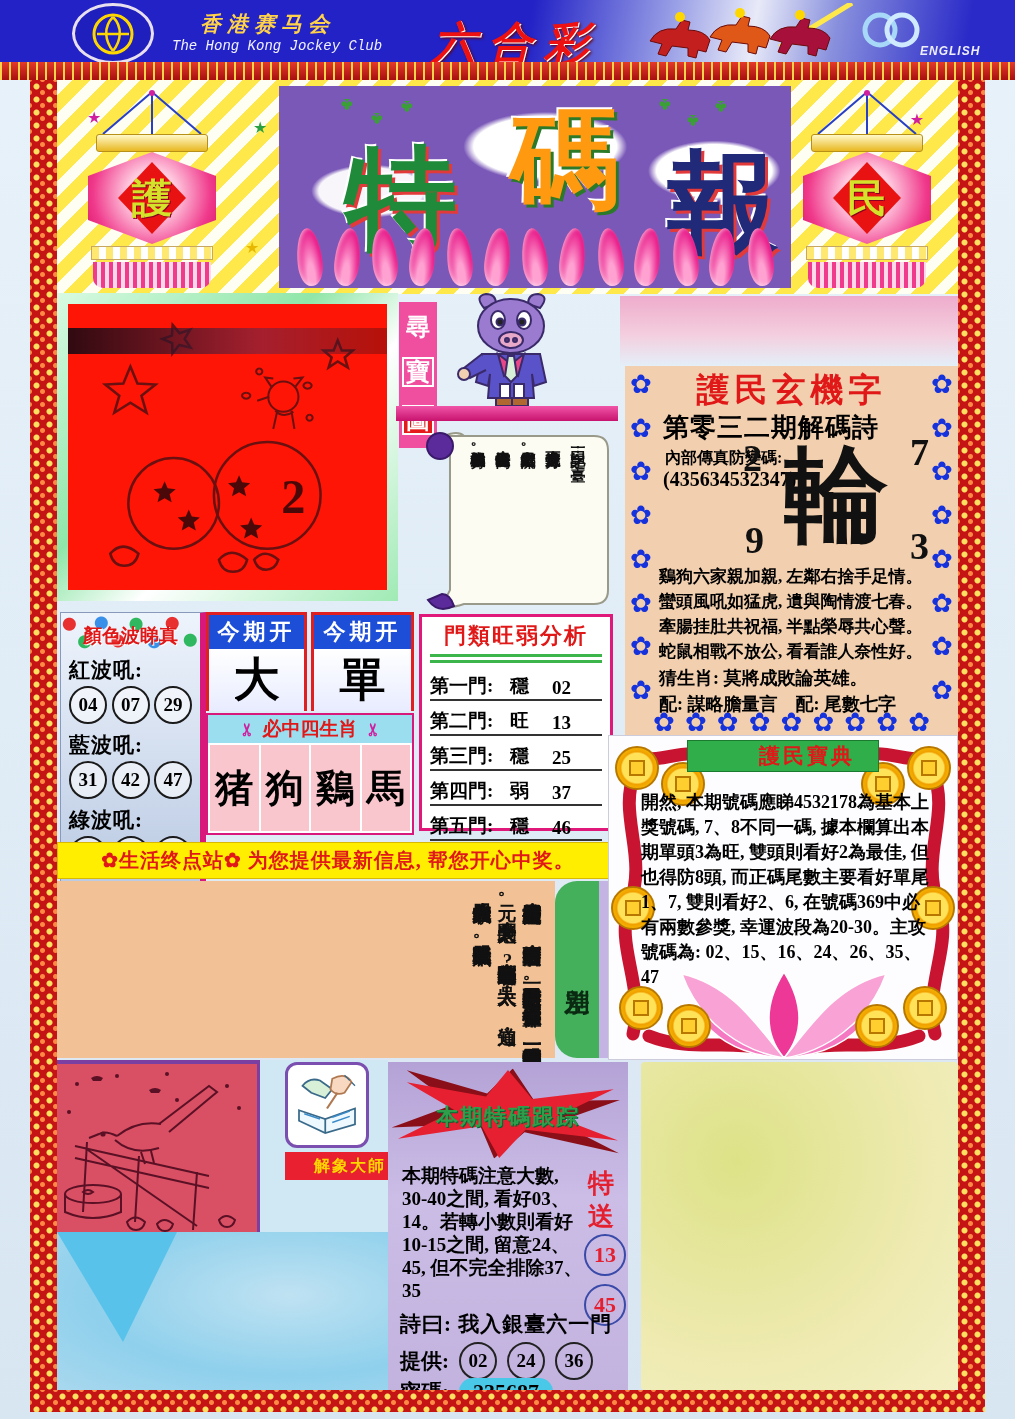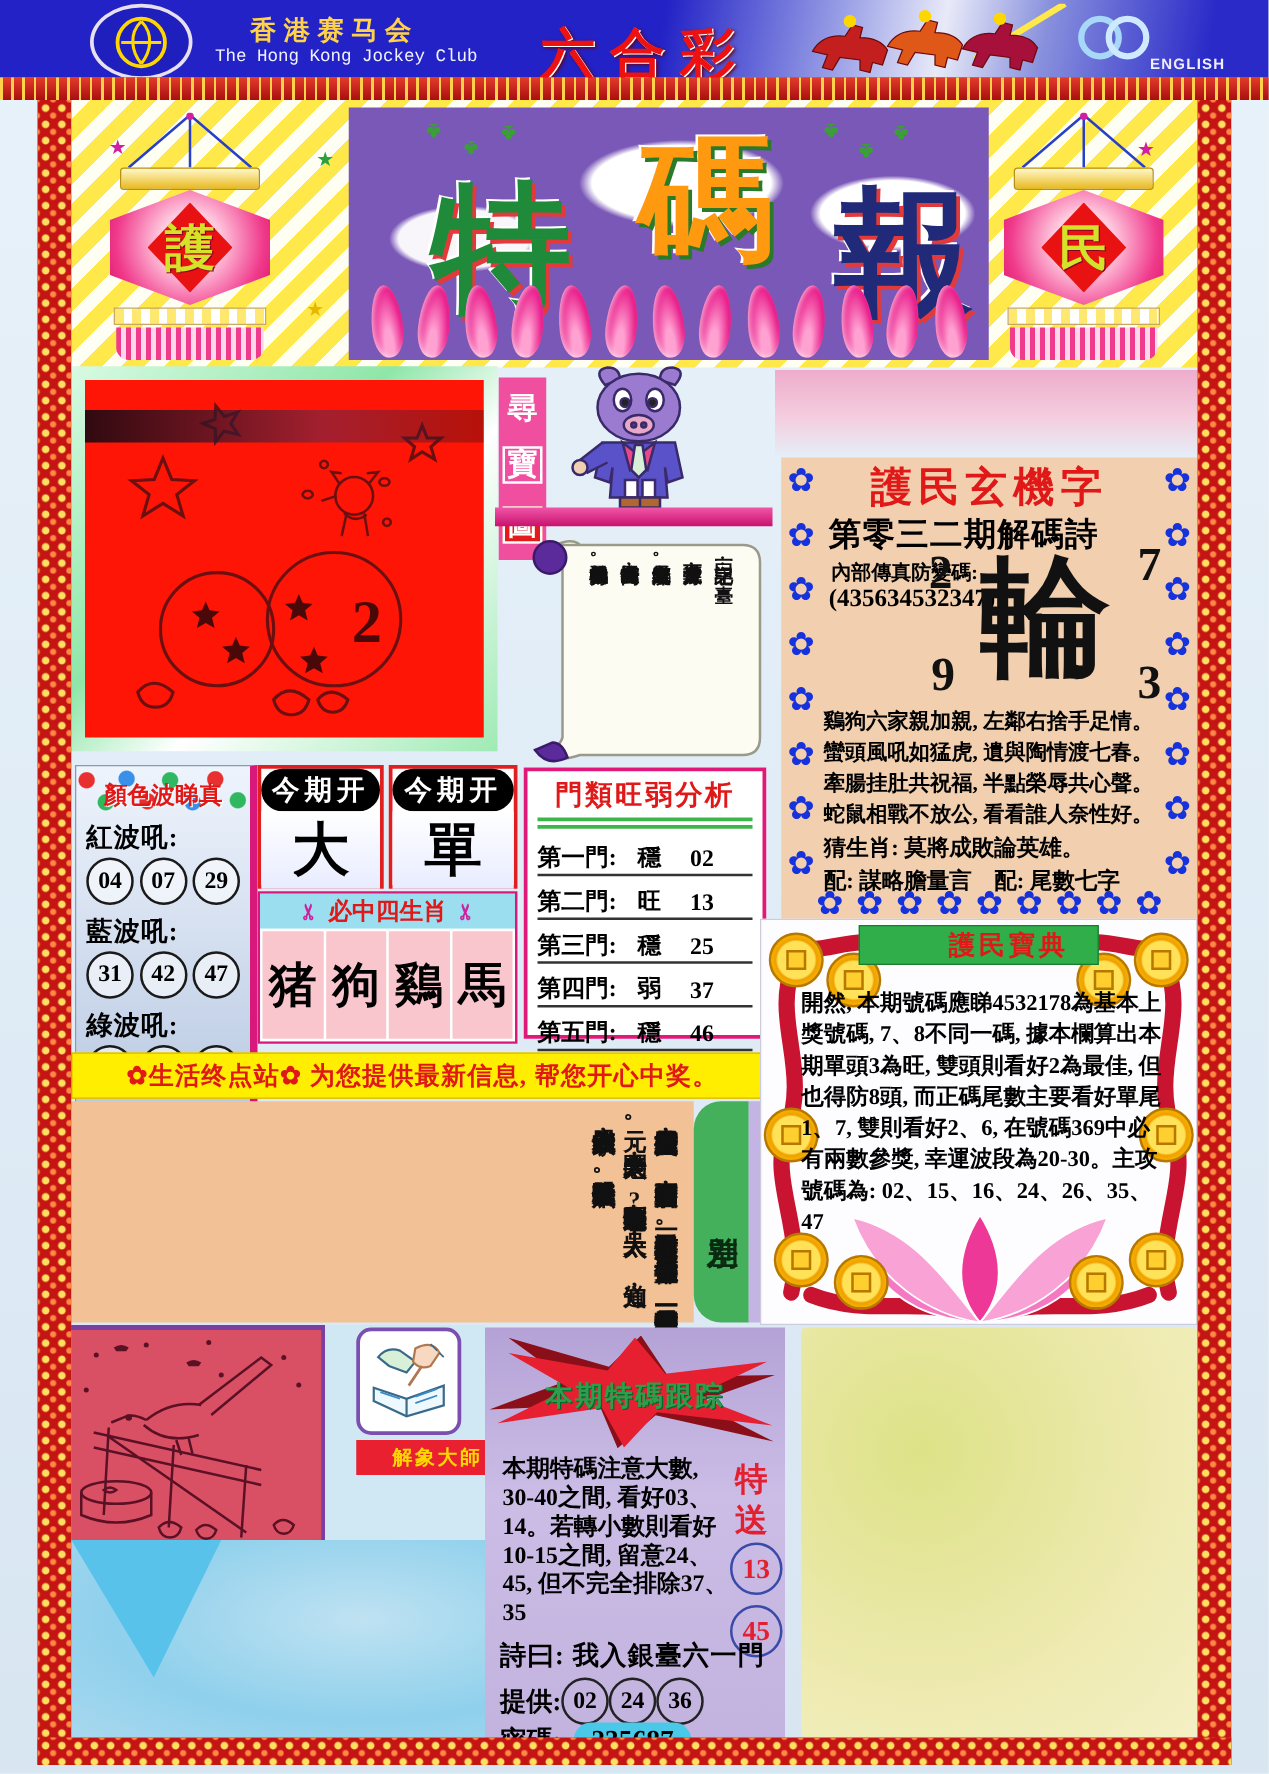--- a/index.html
+++ b/index.html
@@ -2,21 +2,21 @@
 <html><head>
 <meta charset="utf-8">
 <style>
   html,body{margin:0;padding:0;background:#eef4fa;}
   #page{position:relative;width:1015px;height:1419px;overflow:hidden;
         background:linear-gradient(180deg,#e8f2fa,#d8e6f2);
         font-family:"Liberation Serif","DejaVu Serif",serif;}
   .abs{position:absolute;}
   
   .header{left:0;top:0;width:1015px;height:62px;
-      background:linear-gradient(100deg,#2222c6 0%,#2222c6 52%,#9aa0e6 66%,#e8eaf8 74%,#8890dd 82%,#2a2ac8 95%);}
+      background:linear-gradient(100deg,#2222c6 0%,#2222c6 52%,#9aa0e6 66%,#e8eaf8 74%,#8890dd 82%,#2a2ac8 95%);font-style:italic;}
   .emblem{left:72px;top:3px;width:76px;height:55px;border-radius:50%;
       border:3px solid #e8e0ee;background:#1f1fbe;display:flex;align-items:center;justify-content:center;}
   .club-cn{left:200px;top:10px;color:#ffd24a;font-size:21px;font-weight:bold;letter-spacing:6px;}
   .club-en{left:172px;top:38px;color:#f2f2ff;font-size:14px;font-family:"Liberation Mono","DejaVu Sans Mono",monospace;}
   .lotto{left:432px;top:14px;color:#ee1111;font-size:44px;font-weight:bold;letter-spacing:12px;
       text-shadow:1px 1px 0 #fff,2px 2px 3px #600;}
   .english{left:920px;top:44px;color:#eef;font-size:12px;font-weight:bold;letter-spacing:1px;cursor:pointer;
       font-family:"Liberation Sans","DejaVu Sans",sans-serif;}
   
   .lace{background-color:#c41414;z-index:6;
@@ -88,22 +88,22 @@
         radial-gradient(circle at 80% 26%,#e83030 0 6px,transparent 7px),
         radial-gradient(circle at 93% 68%,#30b860 0 6px,transparent 7px);}
   .cp-title{position:relative;text-align:center;color:#e01818;font-weight:bold;font-size:19px;margin-top:8px;
       text-shadow:1px 1px 0 #fff;}
   .cp-label{font-size:21px;font-weight:bold;margin:7px 0 2px 2px;letter-spacing:1px;}
   .cp-nums{display:flex;justify-content:space-between;padding:0 2px;}
   .cnum{display:inline-flex;align-items:center;justify-content:center;width:34px;height:34px;border-radius:50%;
       border:2.5px solid #1a1a1a;font-size:19px;font-weight:bold;background:rgba(255,255,255,.55);}
   
   .drawbox{position:absolute;width:101px;height:99px;border:3px solid #e02020;box-sizing:border-box;background:#fff;}
-  .draw-head{height:34px;background:#000000;color:#fff;font-weight:bold;font-size:22px;letter-spacing:4px;
-      display:flex;align-items:center;justify-content:center;border-radius:17px;}
+  .draw-head{height:34px;background:#1d4ed8;color:#fff;font-weight:bold;font-size:22px;letter-spacing:4px;
+      display:flex;align-items:center;justify-content:center;}
   .draw-val{height:62px;display:flex;align-items:center;justify-content:center;font-size:46px;font-weight:bold;
       background:linear-gradient(180deg,#fff,#e8ecff);}
   
   .zodiac{left:206px;top:713px;width:208px;height:122px;border:2px solid #d8187a;box-sizing:border-box;background:#fff;}
   .zo-head{height:28px;background:#9adef0;display:flex;align-items:center;justify-content:center;gap:8px;
       color:#e01818;font-weight:bold;font-size:19px;}
   .zo-cells{display:flex;height:90px;gap:2px;background:#fff;padding:2px;box-sizing:border-box;}
   .zo-cell{flex:1;background:#f8c6cc;display:flex;align-items:center;justify-content:center;
       font-size:38px;font-weight:bold;}
   .scissor{color:#d020a0;font-size:17px;transform:rotate(-90deg);}
@@ -175,21 +175,21 @@
   .burst .b1{background:#8a0f18;transform:rotate(6deg) scale(1.04);}
   .burst .b2{background:#e62030;}
   .burst span{position:absolute;left:0;right:0;top:32px;text-align:center;color:#2f9e4a;font-weight:bold;
       font-size:22px;letter-spacing:2px;text-shadow:1px 1px 0 #063;}
   .tk-body{position:absolute;left:14px;top:102px;width:186px;font-size:19px;font-weight:bold;line-height:23px;}
   .tk-special{position:absolute;left:200px;top:108px;display:flex;flex-direction:column;gap:4px;}
   .tk-special b{color:#e42030;font-size:26px;font-weight:bold;line-height:1.1;}
   .tk-circ{position:absolute;display:flex;align-items:center;justify-content:center;width:38px;height:38px;
       border-radius:50%;border:2.5px solid #3a4aa8;color:#e42030;font-size:22px;font-weight:bold;}
   .tk-poem{position:absolute;left:12px;top:248px;font-size:21px;font-weight:bold;letter-spacing:1px;}
-  .tk-provide{position:absolute;left:12px;top:280px;display:flex;align-items:center;
+  .tk-provide{position:absolute;left:12px;top:280px;display:flex;align-items:center;gap:10px;
       font-size:21px;font-weight:bold;}
   .pnum{display:inline-flex;align-items:center;justify-content:center;width:34px;height:34px;border-radius:50%;
       border:2.5px solid #222;font-size:19px;font-weight:bold;}
   .tk-pass{position:absolute;left:12px;top:316px;display:flex;align-items:center;gap:10px;
       font-size:21px;font-weight:bold;}
   .pass-pill{background:#49c8e8;border-radius:14px;padding:1px 14px;font-size:22px;}
   .yellowpanel{left:641px;top:1062px;width:317px;height:328px;border-radius:4px;
       background:radial-gradient(ellipse at 30% 30%,#dde287,#eeeab0 60%,#f4f0c4);}
   .pinkband{left:620px;top:296px;width:338px;height:70px;
       background:linear-gradient(180deg,#eeaccc,#f4cede 55%,rgba(244,206,222,0));}

